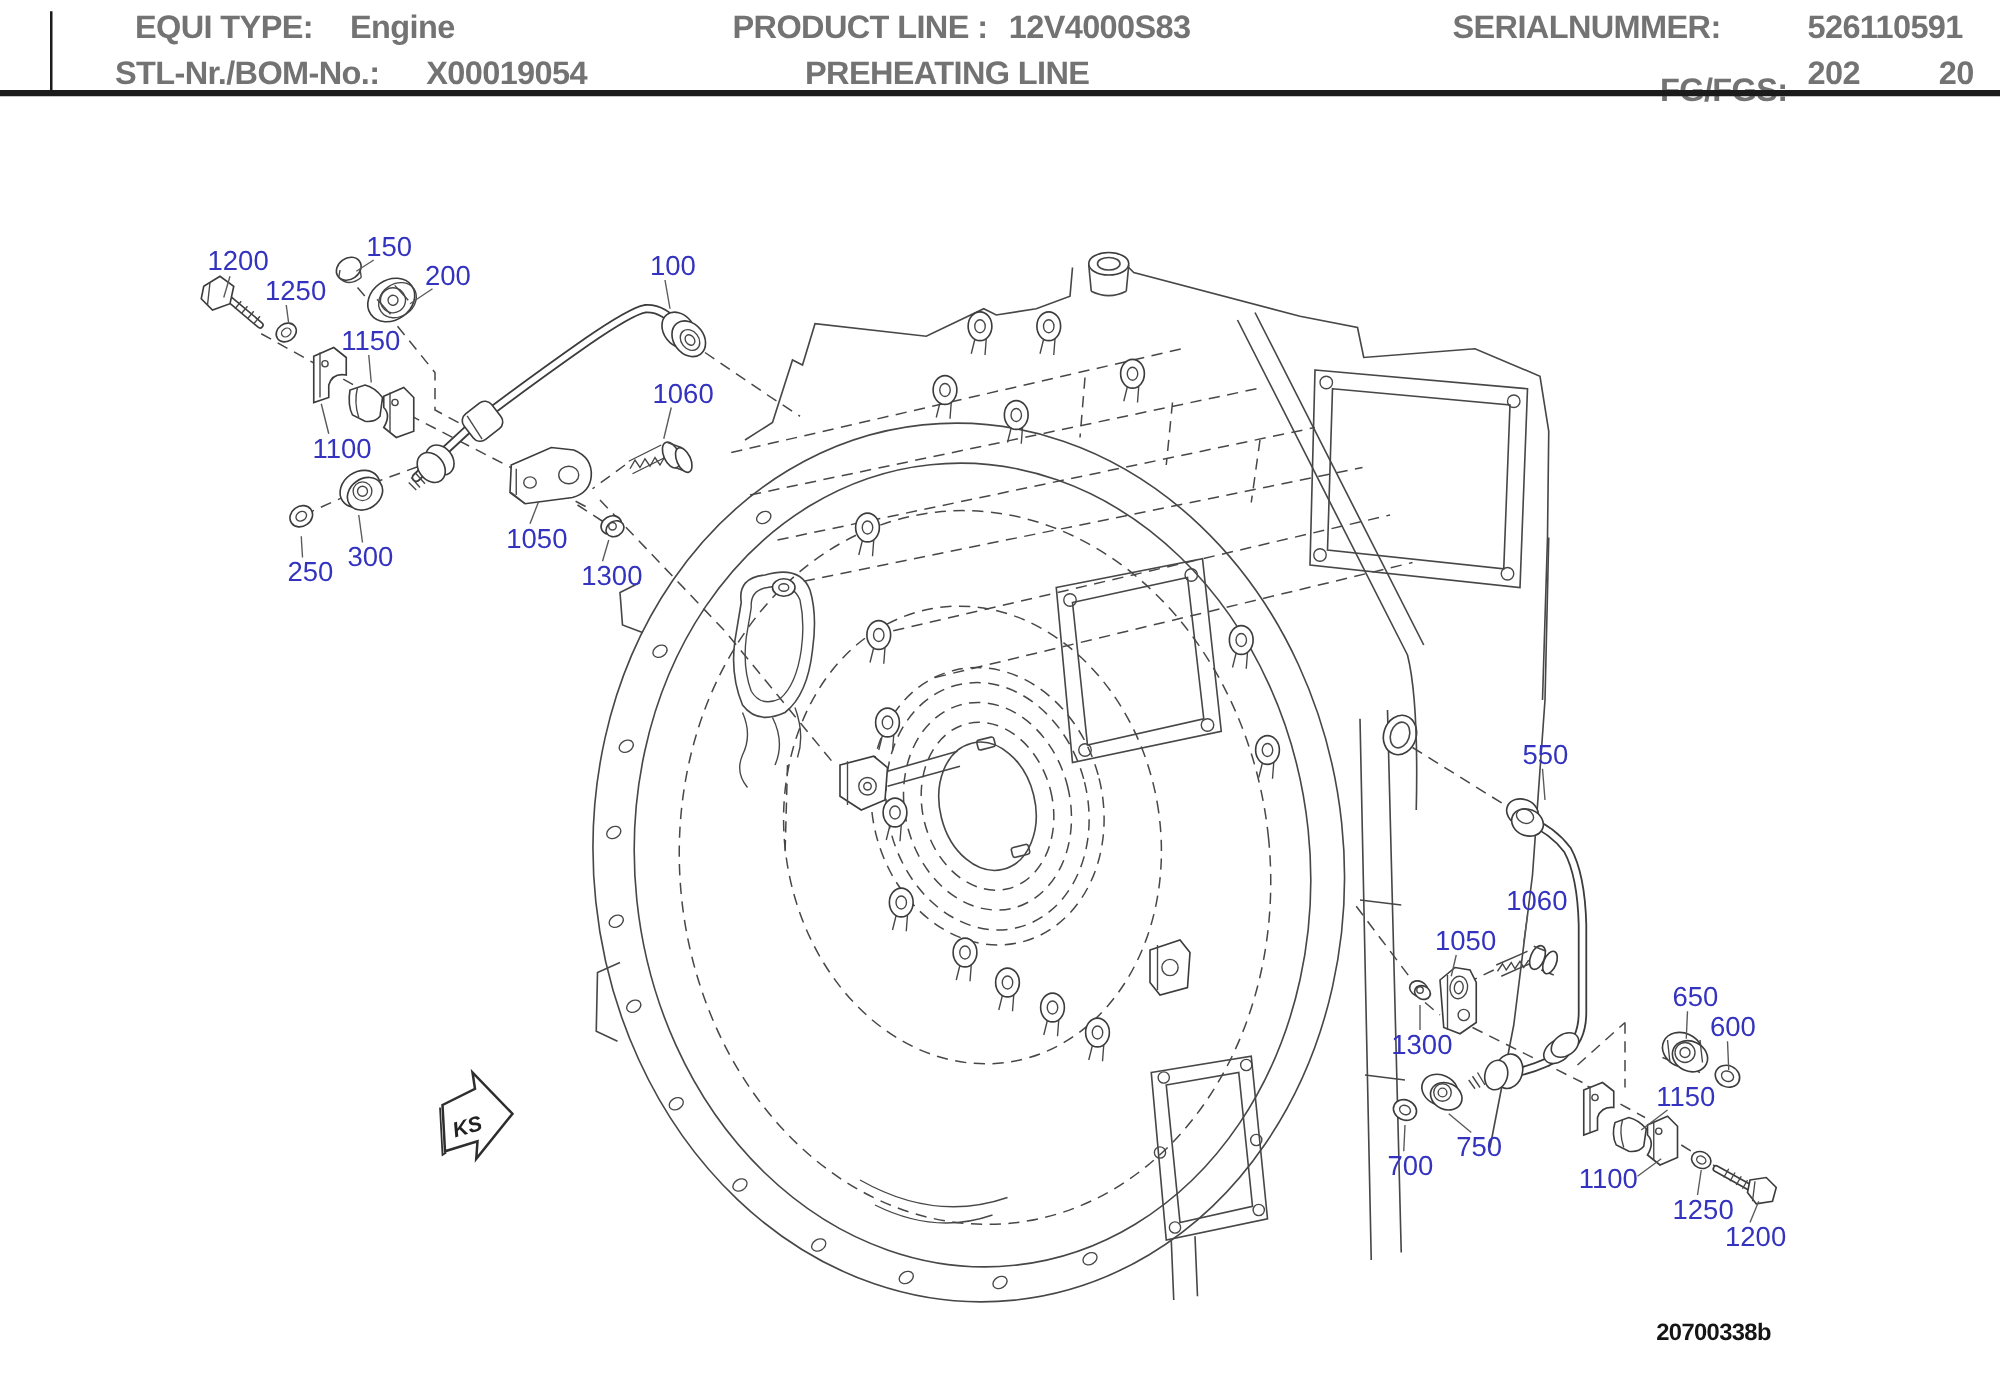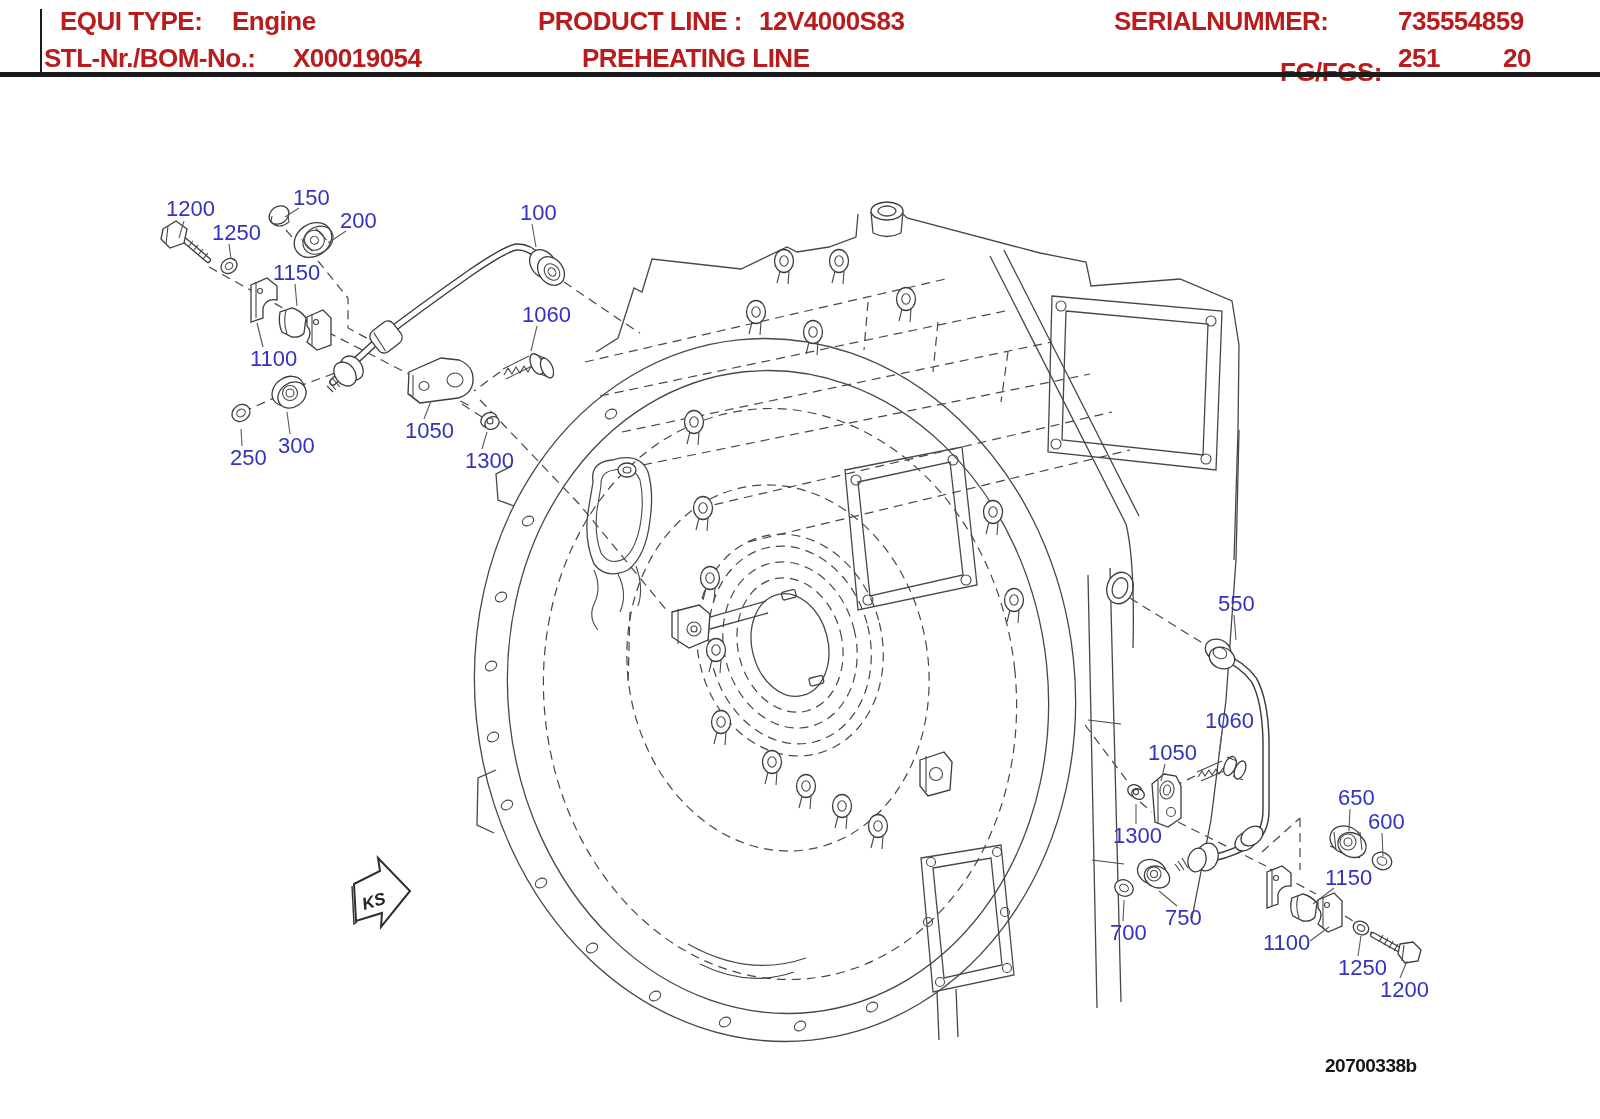--- a/index.html
+++ b/index.html
@@ -1,19 +1,19 @@
 <!DOCTYPE html>
 <html><head>
 <meta charset="utf-8">
 <style>
   html,body{margin:0;padding:0;background:#ffffff;}
   .page{position:relative;width:1600px;height:1119px;background:#ffffff;overflow:hidden;
         font-family:"Liberation Sans",sans-serif;}
-  .hdr{position:absolute;white-space:pre;color:#b91c1c;font-weight:bold;font-size:26px;
-       letter-spacing:-0.5px;line-height:26px;}
+  .hdr{position:absolute;white-space:pre;color:#737373;font-weight:bold;font-size:26px;
+       letter-spacing:-0.5px;line-height:26px;margin-left:48px;}
   .hline{position:absolute;left:0;top:72px;width:1600px;height:5px;background:#1b1b1b;}
   .vtick{position:absolute;left:40px;top:9px;width:2px;height:63px;background:#1b1b1b;}
   svg{position:absolute;left:0;top:0;}
   .ln{stroke:#474747;stroke-width:1.3;fill:none;}
   .lnt{stroke:#474747;stroke-width:1.1;fill:none;}
   .dsh{stroke:#474747;stroke-width:1.2;fill:none;stroke-dasharray:9 6;}
   .wfill{fill:#ffffff;stroke:#3c3c3c;stroke-width:1.3;}
   .pipeO{stroke:#3c3c3c;stroke-width:7.5;fill:none;stroke-linecap:round;}
   .pipeI{stroke:#ffffff;stroke-width:4.6;fill:none;stroke-linecap:round;}
   .leader{stroke:#5a5a5a;stroke-width:1.1;fill:none;}
@@ -27,27 +27,27 @@
 <body>
 
 <div class="page">
 
   <div>
     <span class="hdr" style="left:60px;top:8px">EQUI TYPE:</span>
     <span class="hdr" style="left:232px;top:8px">Engine</span>
     <span class="hdr" style="left:538px;top:8px">PRODUCT LINE :</span>
     <span class="hdr" style="left:759px;top:8px">12V4000S83</span>
     <span class="hdr" style="left:1114px;top:8px">SERIALNUMMER:</span>
-    <span class="hdr" style="left:1398px;top:8px">735554859</span>
+    <span class="hdr" style="left:1398px;top:8px">526110591</span>
 
     <span class="hdr" style="left:44px;top:45px">STL-Nr./BOM-No.:</span>
     <span class="hdr" style="left:293px;top:45px">X00019054</span>
-    <span class="hdr" style="left:582px;top:45px">PREHEATING LINE</span>
+    <span class="hdr" style="left:596px;top:45px">PREHEATING LINE</span>
     <span class="hdr" style="left:1280px;top:59px">FG/FGS:</span>
-    <span class="hdr" style="left:1398px;top:45px">251</span>
+    <span class="hdr" style="left:1398px;top:45px">202</span>
     <span class="hdr" style="left:1503px;top:45px">20</span>
     <div class="vtick"></div>
     <div class="hline"></div>
   </div>
 
   <svg width="1600" height="1119" viewBox="0 0 1600 1119">
 
     <g>
       <ellipse class="ln" cx="775" cy="690" rx="300" ry="352" transform="rotate(-6 775 690)"></ellipse>
       <ellipse class="ln" cx="778" cy="692" rx="270" ry="322" transform="rotate(-6 778 692)"></ellipse>

